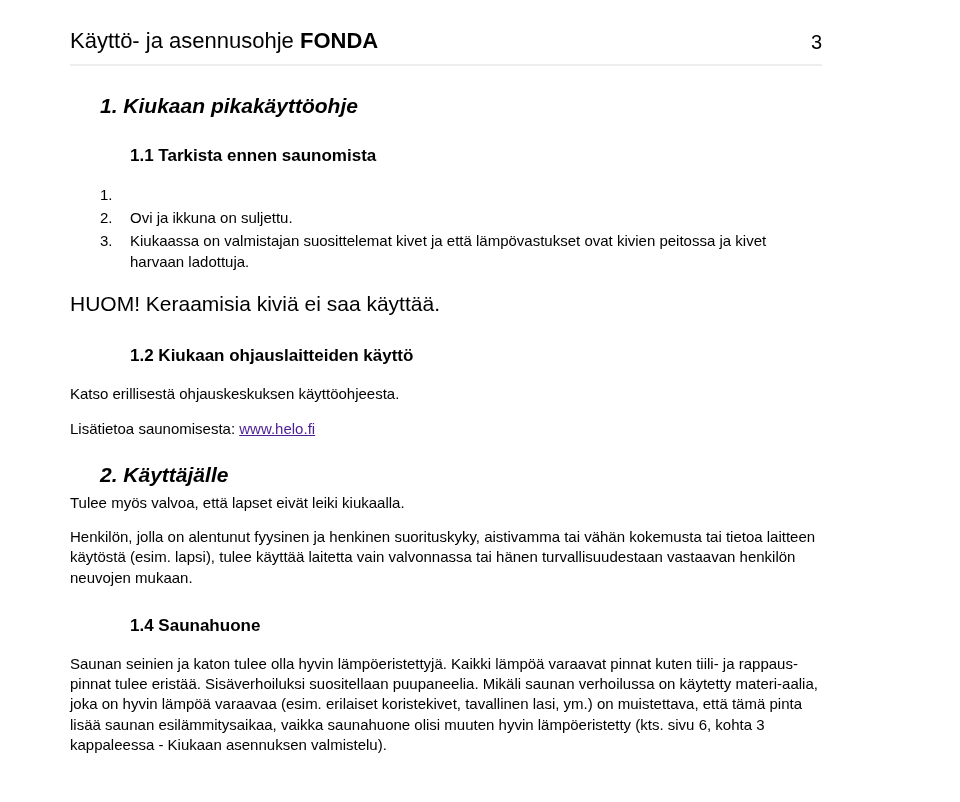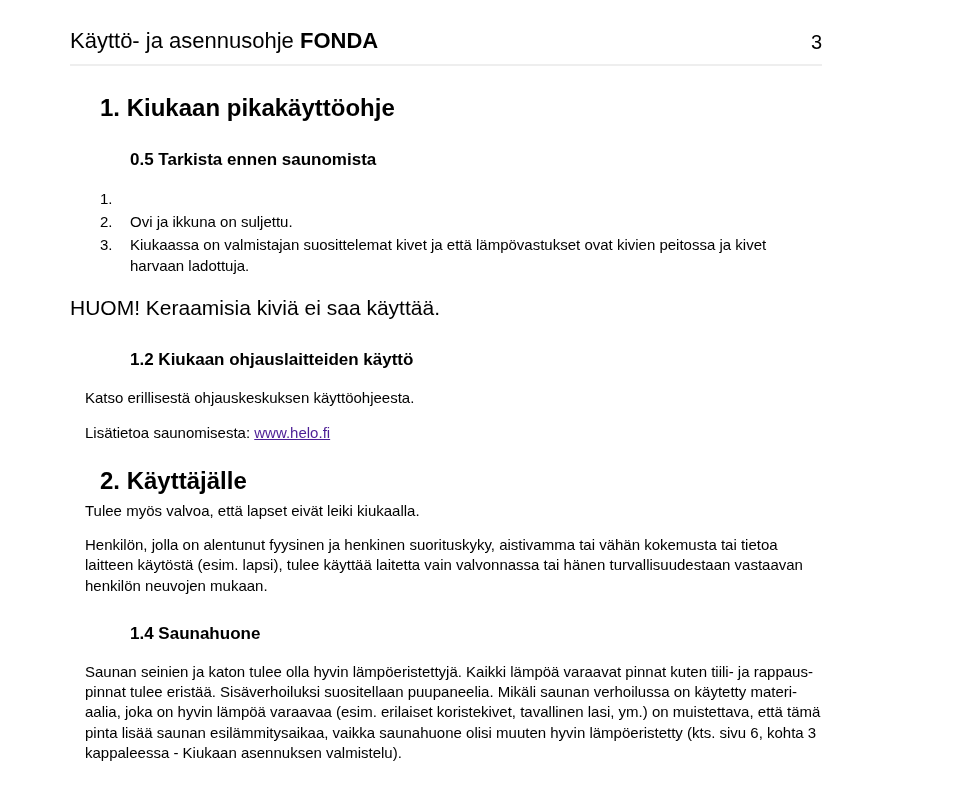--- a/index.html
+++ b/index.html
@@ -32,23 +32,24 @@
   .page-number {
     font-size: 20px;
     font-weight: 400;
   }
   .hr {
     height: 2px;
     background: #eeeeee;
     margin: 2px 0 28px 0;
   }
   .h1 {
-    font-size: 24px;
+    font-size: 21px;
     font-weight: 700;
     margin: 24px 0 18px 30px;
+    font-style: italic;
   }
   .h2 {
     font-size: 17px;
     font-weight: 700;
     margin: 28px 0 18px 60px;
   }
   .ol {
     margin: 0 0 18px 30px;
     font-size: 15px;
     line-height: 1.4;
@@ -57,21 +58,21 @@
     display: flex;
     gap: 12px;
     margin-bottom: 2px;
   }
   .ol .num {
     min-width: 18px;
   }
   .para {
     font-size: 15px;
     line-height: 1.35;
-    margin: 0 0 14px 15px;
+    margin: 0 0 14px 0;
   }
   .note {
     font-size: 21px;
     line-height: 1.35;
     margin: 10px 0 14px 0;
   }
   .link {
     color: #4c1d95;
     text-decoration: underline;
     cursor: pointer;
@@ -89,21 +90,21 @@
     <div class="doc-title">
       <span>Käyttö- ja asennusohje </span><span class="bold">FONDA</span>
     </div>
     <div class="page-number">3</div>
   </div>
 
   <div class="hr"></div>
 
   <div class="h1">1.  Kiukaan pikakäyttöohje</div>
 
-  <div class="h2">0.5   Tarkista ennen saunomista</div>
+  <div class="h2">1.1   Tarkista ennen saunomista</div>
 
   <div class="ol body-block">
     <div class="li">
       <span class="num">1.</span>
     </div>
     <div class="li">
       <span class="num">2.</span>
       <span>Ovi ja ikkuna on suljettu.</span>
     </div>
     <div class="li">

